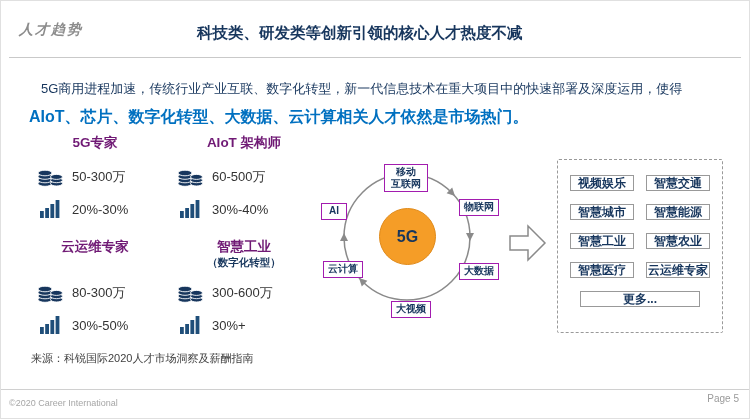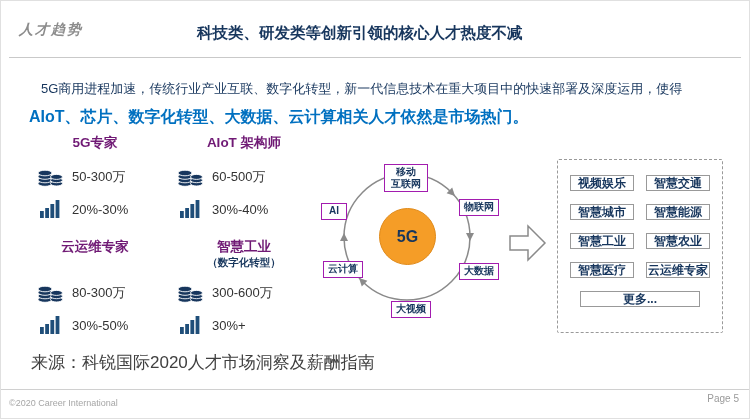--- a/index.html
+++ b/index.html
@@ -65,21 +65,21 @@
     display:grid; grid-template-columns:1fr 1fr; column-gap:12px; row-gap:13px;
     padding:15px 12px 10px; align-content:start;
   }
   .app-box {
     height:16px; border:1px solid #999999; color:#17365d; font-size:12px; font-weight:600;
     display:flex; align-items:center; justify-content:center; background:#ffffff;
   }
   .app-more { grid-column:1 / -1; margin:0 10px;text-align:right; }
 
   
-  .source { position:absolute; left:30px; top:350px; font-size:17px; color:#404040; }
+  .source { position:absolute; left:30px; top:350px; font-size:11px; color:#404040; }
   .bottom-divider { position:absolute; left:0; right:0; top:388px; height:1px; background:#d0d0d0; }
   .copyright { position:absolute; left:8px; top:397px; font-size:9px; color:#a6a6a6; }
   .page-num { position:absolute; right:10px; top:392px; font-size:10px; color:#9a9a9a; }
 </style>
 </head>
 <body>
 
 <div class="slide">
 
   <div class="eyebrow">人才趋势</div>

